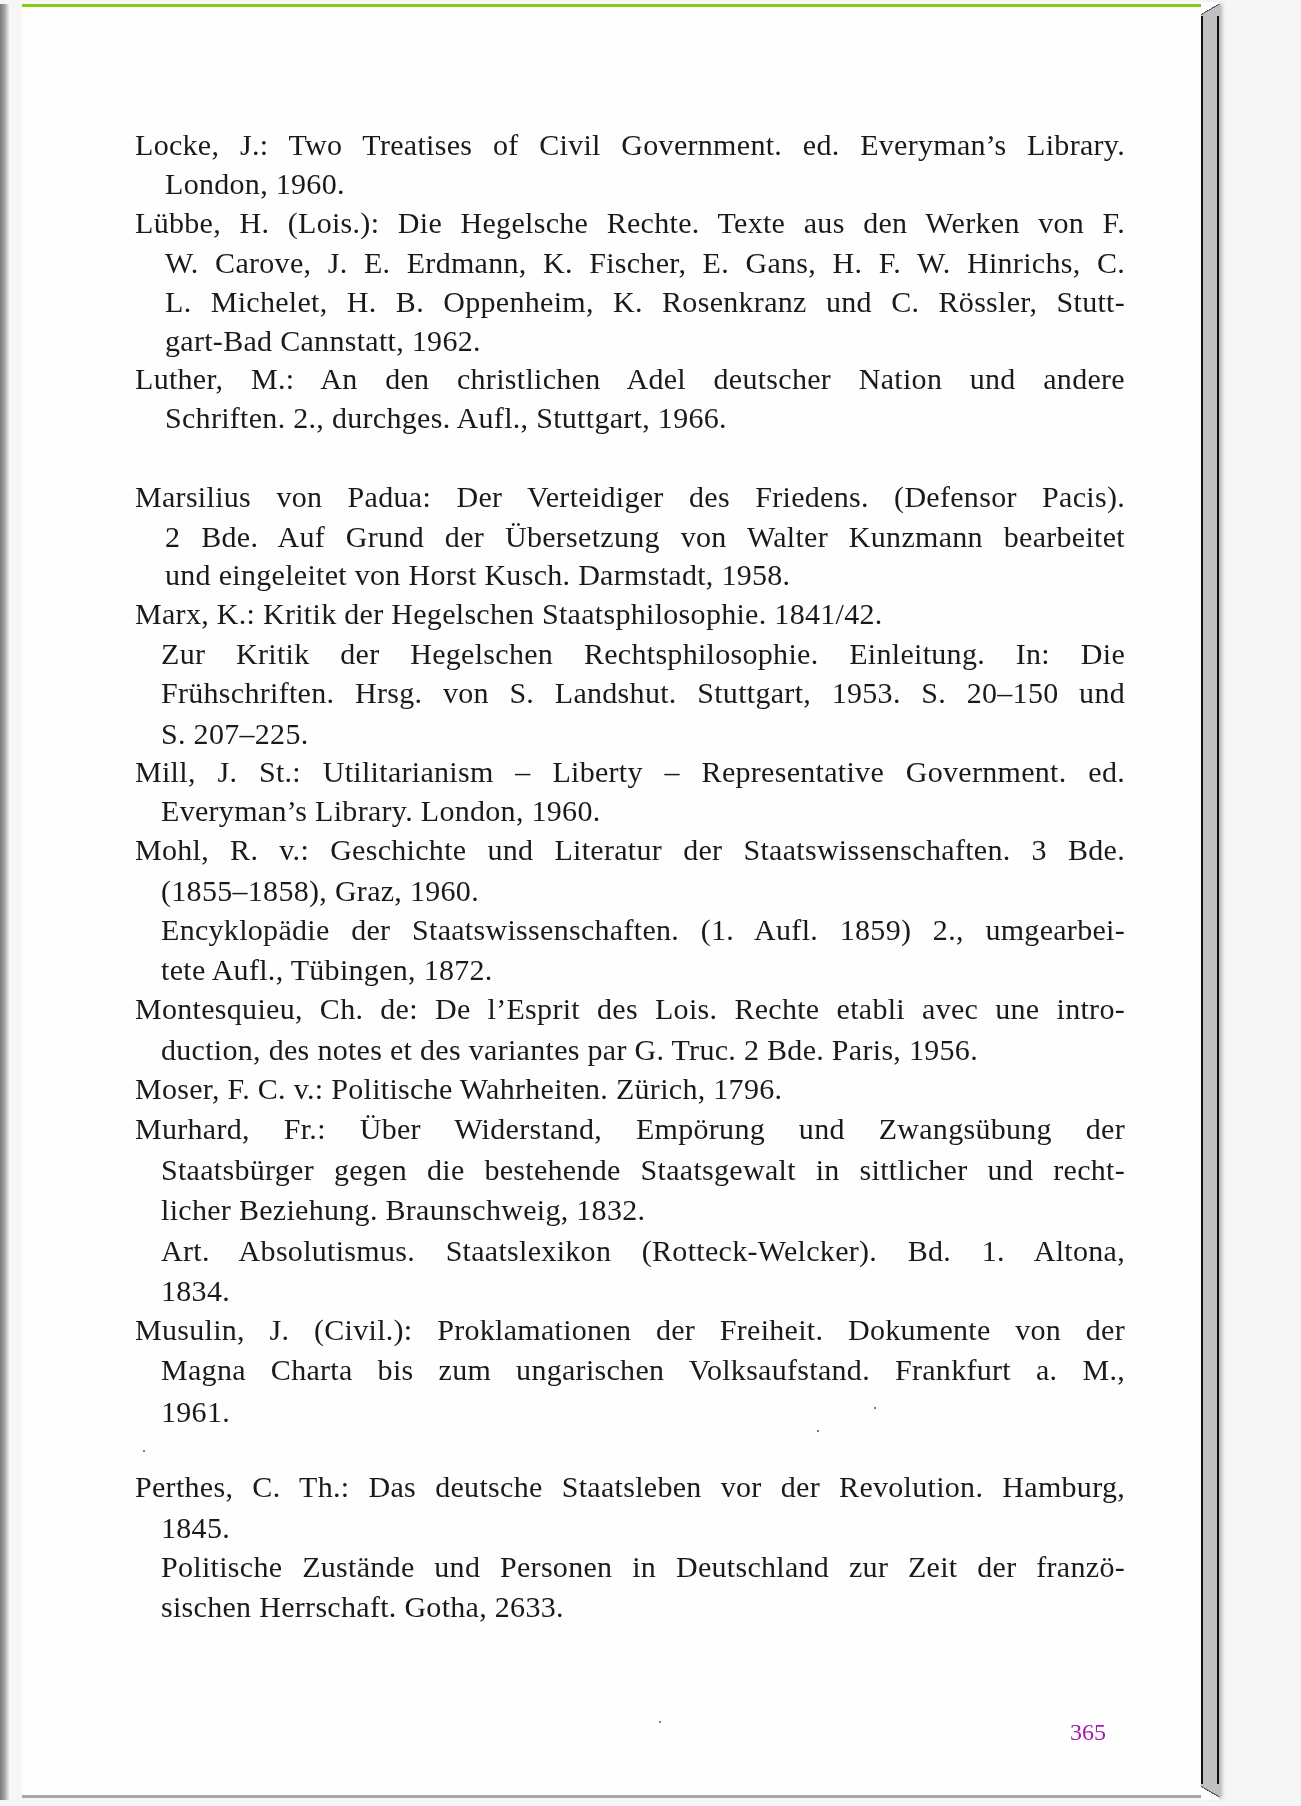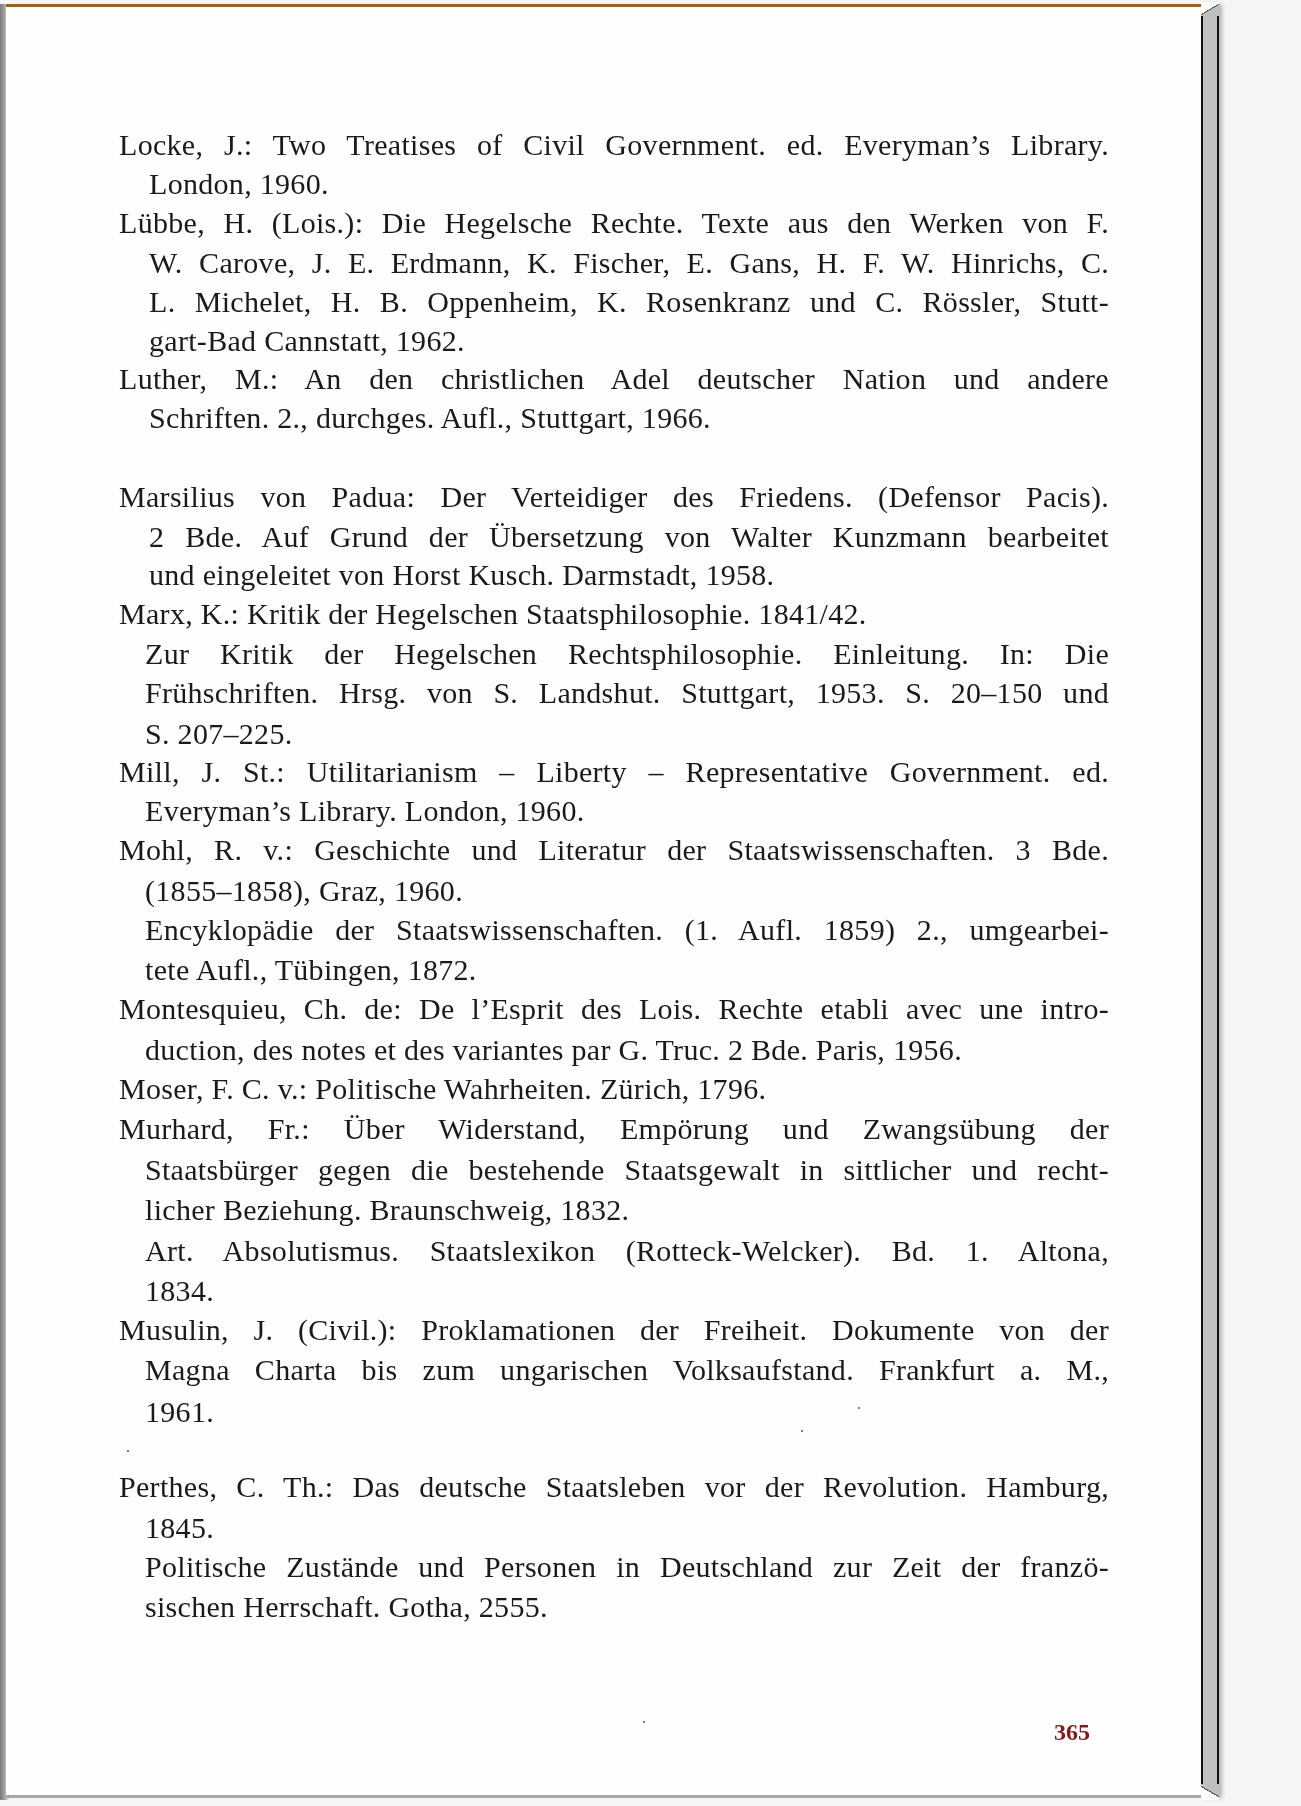--- a/index.html
+++ b/index.html
@@ -5,24 +5,24 @@
   html, body { margin: 0; padding: 0; }
   body {
     width: 1301px; height: 1806px;
     background: #f6f6f6;
     position: relative;
     overflow: hidden;
     font-family: "Liberation Serif", "DejaVu Serif", serif;
   }
   .page {
     position: absolute;
-    left: 6px; top: 4px;
+    left: 22px; top: 4px;
     width: 1198px; height: 1794px;
     background: #fefefe;
-    border-top: 3px solid #a16207;
+    border-top: 3px solid #84cc16;
     border-bottom: 3px solid #a8a8a8;
     box-sizing: border-box;
   }
   .page-left-edge {
     position: absolute; left: 0; top: 4px; width: 10px; height: 1796px;
     background: linear-gradient(to right, #7a7a7a, #9c9c9c 40%, #d9d9d9 80%, #fefefe);
   }
   .page-spine {
     position: absolute; left: 1201px; top: 4px; width: 14px; height: 1794px;
     background: #c0c0c0;
@@ -55,22 +55,21 @@
     text-align: justify;
     text-align-last: justify;
   }
   .l1 { left: 113px; width: 990px; }
   .l2 { left: 143px; width: 960px; }
   .l2i { left: 139px; width: 964px; }
   .page-number {
     position: absolute;
     left: 1048px; top: 1712px;
     font-size: 24px;
-    color: #7f1d1d;
-    font-weight: bold;
+    color: #a21caf;
   }
   .speck { position: absolute; width: 2px; height: 2px; background: #555; border-radius: 1px; }
 </style>
 </head>
 <body>
 
 <div class="page-left-edge"></div>
 <div class="page">
   <div class="text-block">
 
@@ -113,21 +112,21 @@
     <div class="line l2i justify" style="top:1224px">Art. Absolutismus. Staatslexikon (Rotteck-Welcker). Bd. 1. Altona,</div>
     <div class="line l2i" style="top:1264px">1834.</div>
 
     <div class="line l1 justify" style="top:1303px">Musulin, J. (Civil.): Proklamationen der Freiheit. Dokumente von der</div>
     <div class="line l2i justify" style="top:1343px">Magna Charta bis zum ungarischen Volksaufstand. Frankfurt a. M.,</div>
     <div class="line l2i" style="top:1385px">1961.</div>
 
     <div class="line l1 justify" style="top:1460px">Perthes, C. Th.: Das deutsche Staatsleben vor der Revolution. Hamburg,</div>
     <div class="line l2i" style="top:1501px">1845.</div>
     <div class="line l2i justify" style="top:1540px">Politische Zustände und Personen in Deutschland zur Zeit der franzö-</div>
-    <div class="line l2i" style="top:1580px">sischen Herrschaft. Gotha, 2555.</div>
+    <div class="line l2i" style="top:1580px">sischen Herrschaft. Gotha, 2633.</div>
   </div>
 
   <div class="speck" style="left:852px; top:1400px"></div>
   <div class="speck" style="left:795px; top:1423px"></div>
   <div class="speck" style="left:121px; top:1443px"></div>
   <div class="speck" style="left:637px; top:1714px"></div>
 
   <div class="page-number">365</div>
 </div>
 <div class="page-spine"></div>

